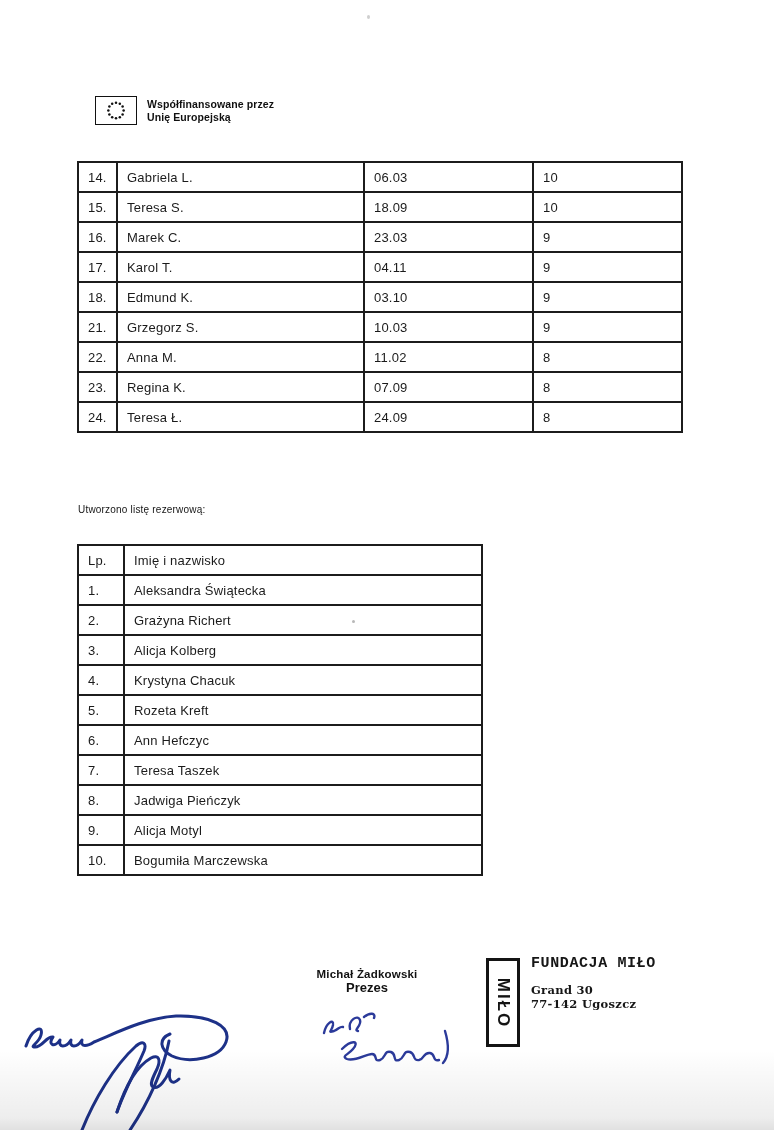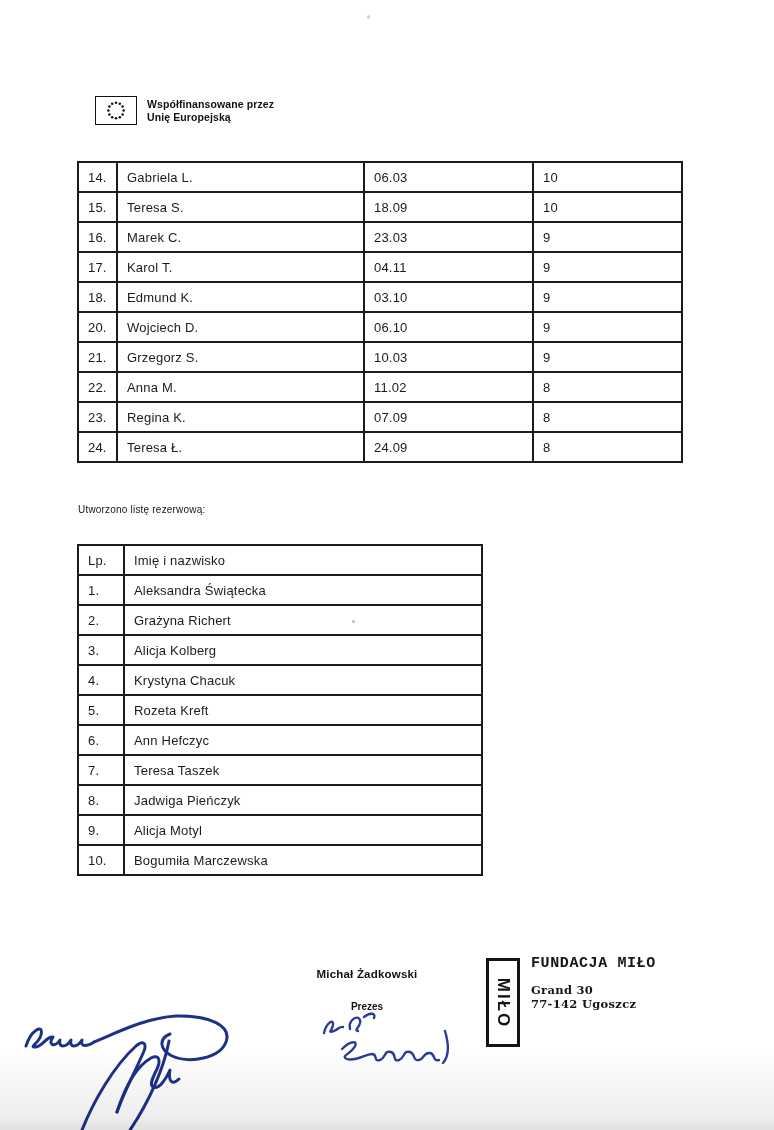--- a/index.html
+++ b/index.html
@@ -34,21 +34,21 @@
   .ranking-table col:nth-child(4){width:149px;}
   .reserve-table{position:absolute;left:77px;top:544px;width:404px;}
   .reserve-table col:nth-child(1){width:46px;}
   .reserve-table col:nth-child(2){width:358px;}
 
   .reserve-intro{position:absolute;left:78px;top:504px;font-size:10px;letter-spacing:.2px;color:#151515;}
 
   
   .signatory{position:absolute;left:288px;top:968px;width:158px;text-align:center;color:#111;}
   .signatory .name{font-size:11.5px;font-weight:bold;letter-spacing:.2px;}
-  .signatory .title{font-size:10px;font-weight:bold;margin-top:21px;}
+  .signatory .title{font-size:13px;font-weight:bold;margin-top:0;}
 
   
   .stamp-box{position:absolute;left:486px;top:958px;width:34px;height:89px;
     border:3px solid #141414;box-sizing:border-box;display:flex;align-items:center;justify-content:center;}
   .stamp-box .vtext{transform:rotate(90deg);font-size:17px;font-weight:bold;letter-spacing:2px;color:#141414;white-space:nowrap;font-family:"Liberation Sans",sans-serif;}
   .stamp-text{position:absolute;left:531px;top:955px;color:#161616;}
   .stamp-text .org{font-size:15px;font-weight:bold;letter-spacing:.6px;font-family:Liberation Mono, monospace;}
   .stamp-text .addr{font-family:"DejaVu Serif","Liberation Serif",serif;font-weight:bold;font-size:11.5px;line-height:13.5px;margin-top:12px;letter-spacing:.3px;}
   .stamp-text .ids{font-family:"DejaVu Serif","Liberation Serif",serif;font-weight:bold;font-size:11.5px;line-height:13.5px;margin-top:4px;letter-spacing:.3px;}
 
@@ -115,26 +115,20 @@
       <td>04.11</td>
       <td>9</td>
     </tr>
     <tr>
       <td>18.</td>
       <td>Edmund K.</td>
       <td>03.10</td>
       <td>9</td>
     </tr>
     <tr>
-      <td>20.</td>
-      <td>Wojciech D.</td>
-      <td>06.10</td>
-      <td>9</td>
-    </tr>
-    <tr>
       <td>21.</td>
       <td>Grzegorz S.</td>
       <td>10.03</td>
       <td>9</td>
     </tr>
     <tr>
       <td>22.</td>
       <td>Anna M.</td>
       <td>11.02</td>
       <td>8</td>

